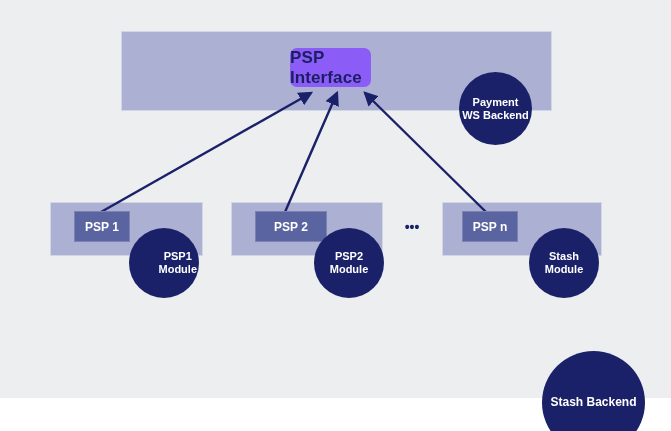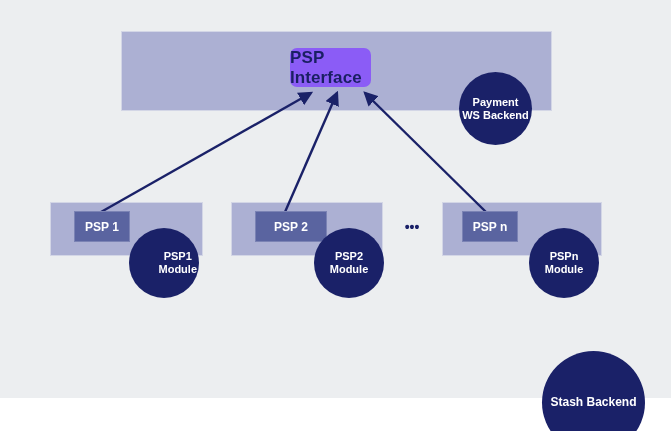--- a/index.html
+++ b/index.html
@@ -152,21 +152,21 @@
 
   <div class="circle c-psp2">
     <span>
       <span>PSP2</span><br>
       <span>Module</span>
     </span>
   </div>
 
   <div class="circle c-pspn">
     <span>
-      <span>PSPn</span><br>
+      <span>Stash</span><br>
       <span>Module</span>
     </span>
   </div>
 
   <div class="circle c-stash">
     <span>Stash Backend</span>
   </div>
 
 </div>
 

